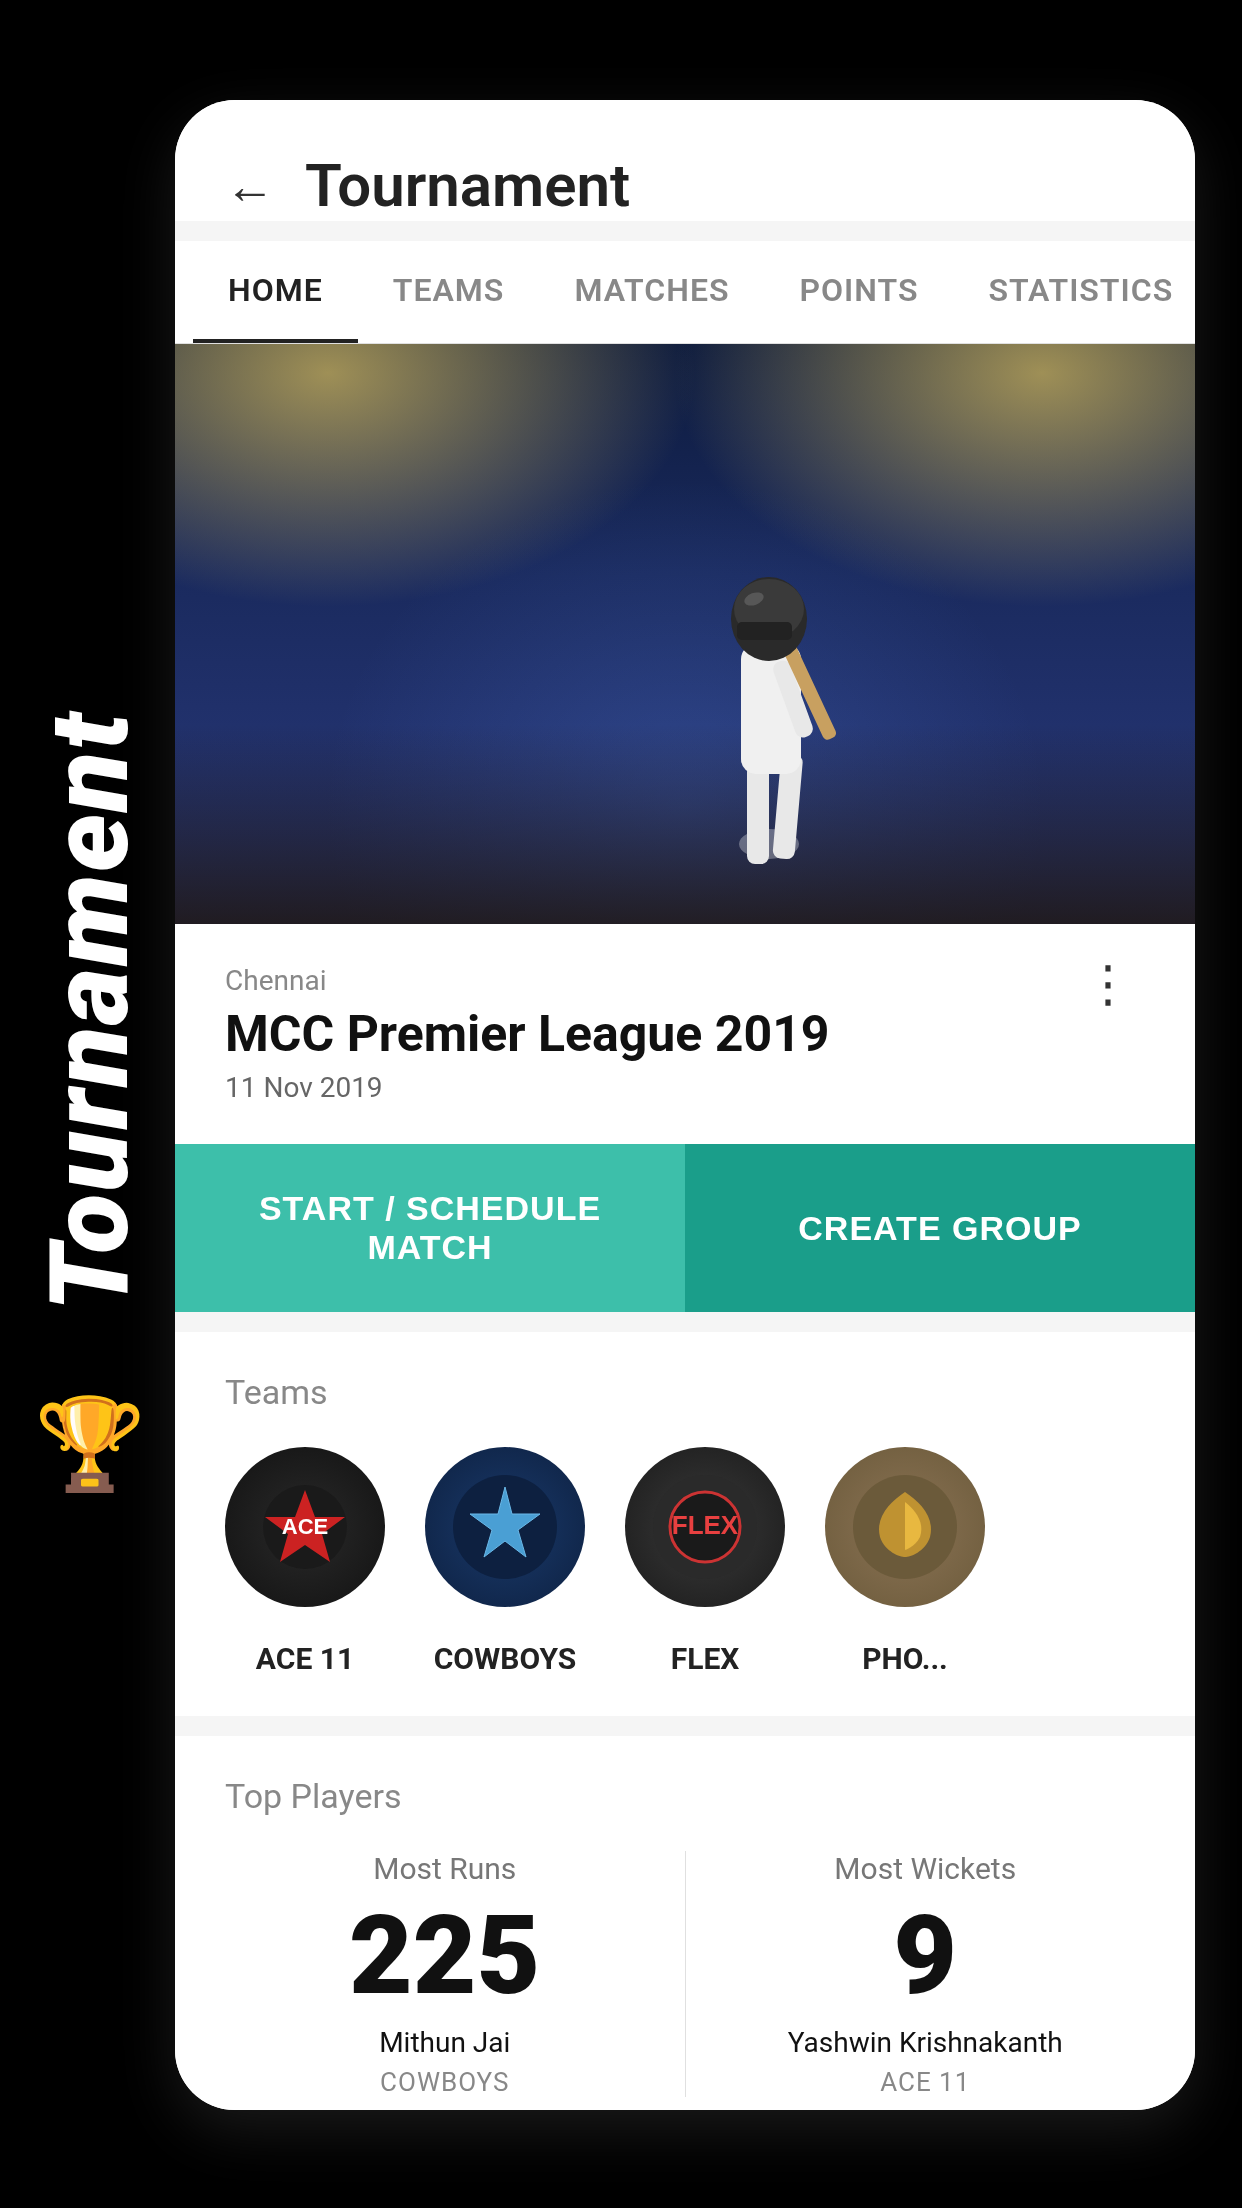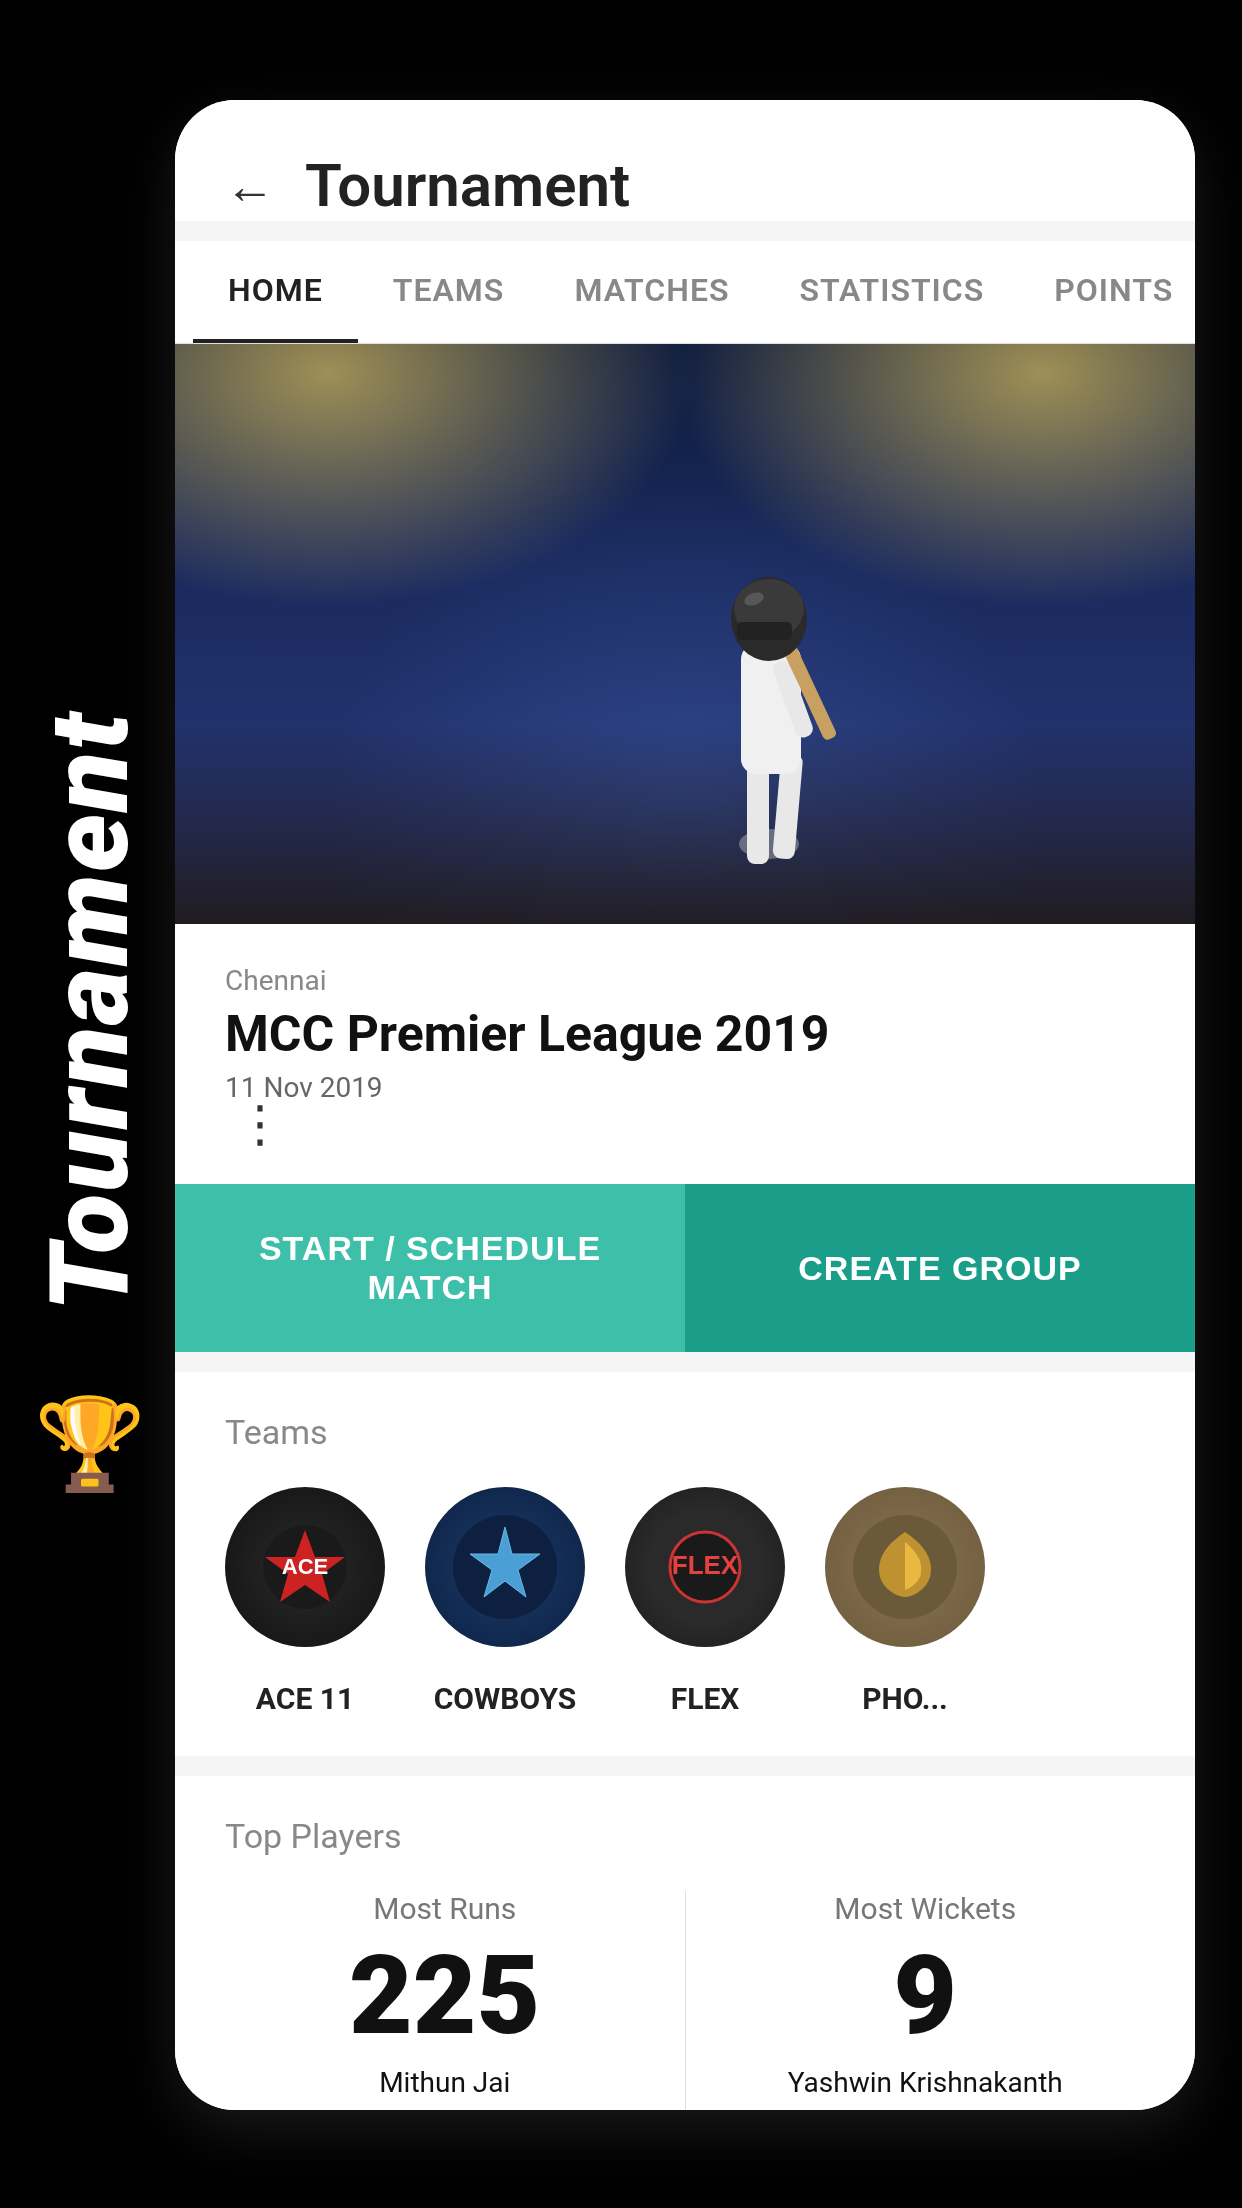--- a/index.html
+++ b/index.html
@@ -138,21 +138,20 @@
       background: linear-gradient(to top, rgba(30,20,10,0.8) 0%, transparent 100%);
     }
 
     
     .tournament-info {
       background: #fff;
       padding: 40px 50px;
       display: flex;
       justify-content: space-between;
       align-items: flex-start;
-      flex-direction: column;
     }
 
     .tournament-location {
       font-size: 28px;
       color: #888;
       margin-bottom: 8px;
     }
 
     .tournament-name {
       font-size: 50px;
@@ -341,22 +340,22 @@
 
   <div class="app-header">
     <button class="back-btn">←</button>
     <span class="header-title">Tournament</span>
   </div>
 
   <div class="nav-tabs">
     <div class="nav-tab active">HOME</div>
     <div class="nav-tab">TEAMS</div>
     <div class="nav-tab">MATCHES</div>
+    <div class="nav-tab">POINTS</div>
     <div class="nav-tab">STATISTICS</div>
-    <div class="nav-tab">POINTS</div>
   </div>
 
   <div class="hero-image">
     <div class="hero-stadium-lights"></div>
     <div class="hero-crowd"></div>
 
     <svg class="hero-player-svg" width="280" height="420" viewBox="0 0 280 420">
 
       <ellipse cx="140" cy="380" rx="30" ry="15" fill="rgba(255,255,255,0.3)"></ellipse>
 

